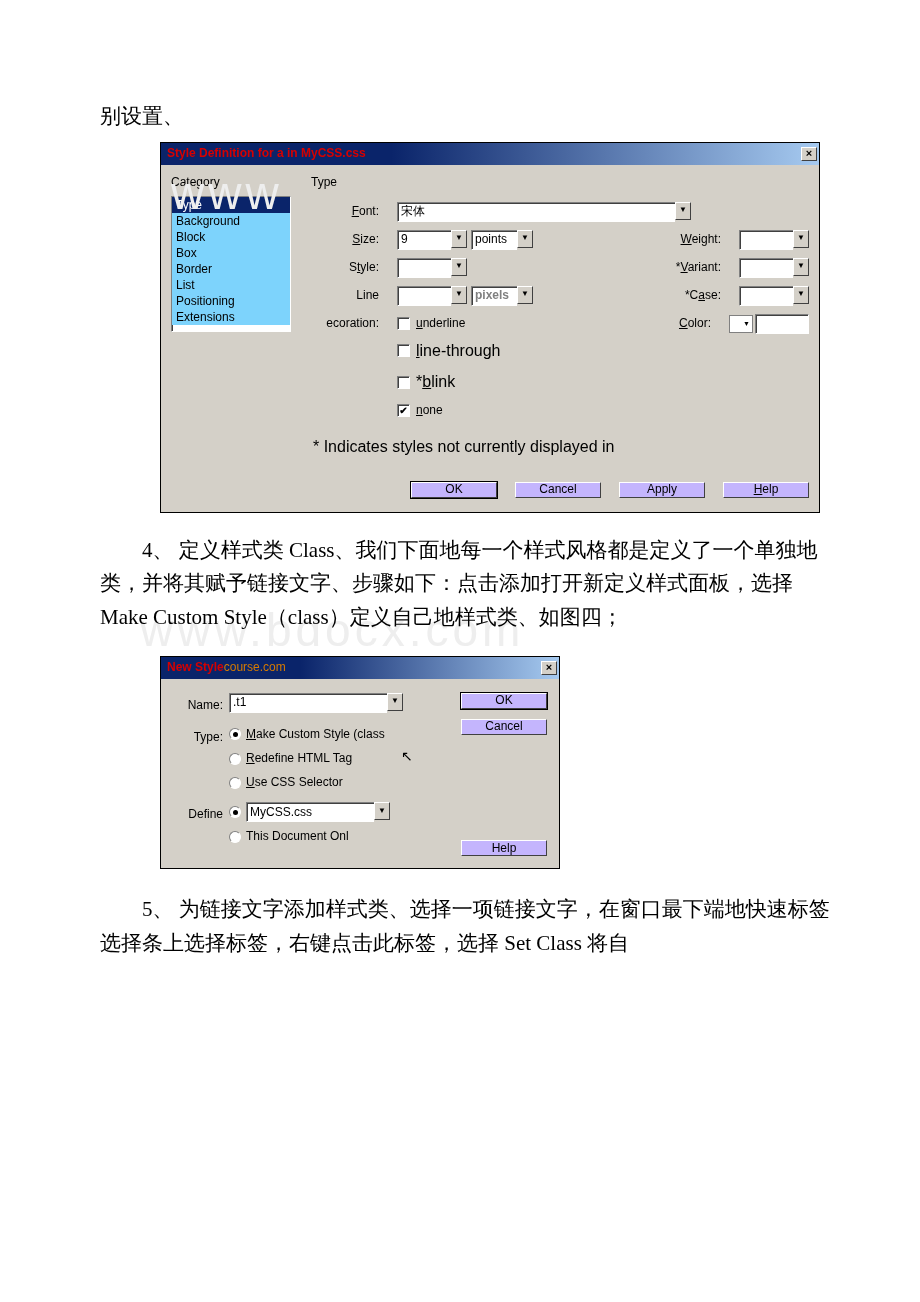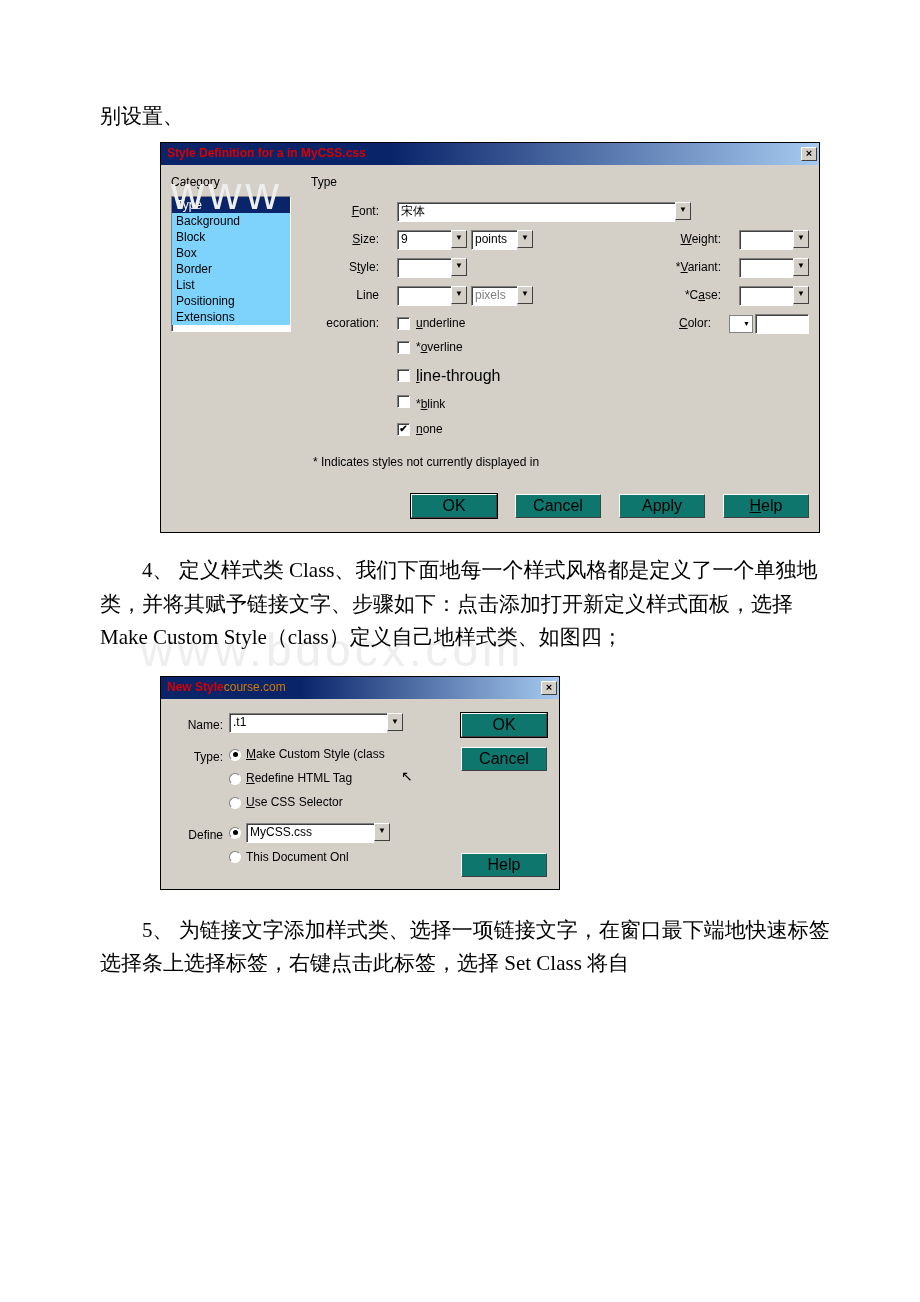--- a/index.html
+++ b/index.html
@@ -110,50 +110,50 @@
     border-right-color: #404040;
     border-bottom-color: #404040;
     display: inline-flex;
     align-items: center;
     justify-content: center;
     font-size: 8px;
     cursor: pointer;
   }
   .combo { display: inline-flex; align-items: stretch; }
   .combo .txtbox { border-right: none; }
-  .combo.disabled .txtbox { color: #808080; }
+  .combo.disabled .txtbox { color: #808080; font-weight: bold; }
   .checkbox {
     width: 13px; height: 13px;
     background: #fff;
     border: 1px solid #808080;
     border-right-color: #fff; border-bottom-color: #fff;
     box-shadow: inset 1px 1px 0 #404040;
     display: inline-flex;
     align-items: center; justify-content: center;
     font-size: 10px; font-weight: bold;
     margin-right: 6px;
   }
   .colorswatch {
     width: 24px; height: 18px;
     background: #fff;
     border: 1px solid #808080;
     display: inline-flex;
     align-items: center; justify-content: flex-end;
     padding-right: 2px;
     font-size: 7px;
   }
-  .note { font-size: 12px; padding: 4px 0 10px 2px; }
+  .note { font-size: 16px; padding: 4px 0 10px 2px; }
   .btnbar { display: flex; gap: 18px; justify-content: flex-end; padding: 6px 10px 14px 10px; }
   .win-btn {
-    width: 86px; height: 24px;
-    background: #0f766e;
+    width: 86px; height: 16px;
+    background: #c4b5fd;
     border: 1px solid #fff;
     border-right-color: #404040;
     border-bottom-color: #404040;
-    font-size: 16px;
+    font-size: 12px;
     display: inline-flex;
     align-items: center; justify-content: center;
     cursor: pointer;
   }
   .win-btn.default { box-shadow: 0 0 0 1px #000; }
   
   .d2 { width: 400px; }
   .d2-body { display: flex; padding: 14px 12px 12px 12px; }
   .d2-left { flex: 1; }
   .d2-right { width: 96px; display:flex; flex-direction:column; gap:10px; align-items:flex-end; }
@@ -273,29 +273,25 @@
           <span class="lbl">ecoration:</span>
           <div style="flex:1">
             <div class="chkrow" style="display:flex;align-items:center;font-size:12px;margin-bottom:4px">
               <span class="checkbox"></span>
               <span><span class="u">u</span>nderline</span>
               <span style="flex:1"></span>
               <span class="lbl" style="width:54px"><span class="u">C</span>olor:</span>
               <span class="colorswatch">▼</span>
               <span class="txtbox" style="width:54px;margin-left:2px"></span>
             </div>
-            <div class="chkrow" style="display:flex;align-items:center;font-size:12px;margin-bottom:6px">
-              <span class="checkbox"></span>
-              <span>*<span class="u">o</span>verline</span>
-            </div>
             <div class="chkrow" style="display:flex;align-items:center;font-size:16px;margin-bottom:6px">
               <span class="checkbox"></span>
               <span><span class="u">l</span>ine-through</span>
             </div>
-            <div class="chkrow" style="display:flex;font-size:12px;margin-bottom:6px">
+            <div class="chkrow" style="display:flex;align-items:center;font-size:16px;margin-bottom:6px">
               <span class="checkbox"></span>
               <span>*<span class="u">b</span>link</span>
             </div>
             <div class="chkrow" style="display:flex;align-items:center;font-size:12px;margin-bottom:2px">
               <span class="checkbox">✔</span>
               <span><span class="u">n</span>one</span>
             </div>
           </div>
         </div>
 

